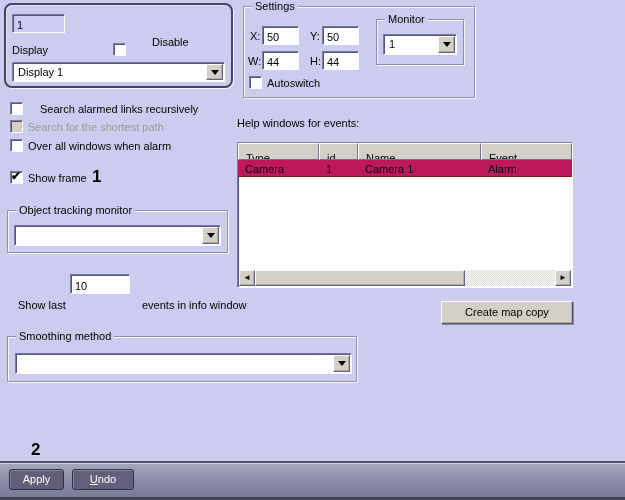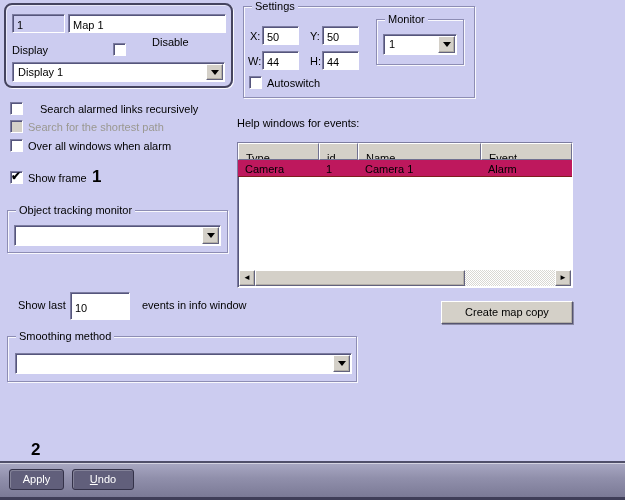--- a/index.html
+++ b/index.html
@@ -123,21 +123,20 @@
     line-height:17px; z-index:5; letter-spacing:-1px;
   }
 </style>
 </head>
 <body>
 
 <div id="canvas">
 
   <div id="main-group" class="abs">
     <input class="abs sunken field" style="left: 6px; top: 9px; width: 53px; height: 19px; background: rgb(204, 204, 240);" value="1">
-    <input class="abs sunken field" style="left: 62px; top: 9px; width: 158px; height: 19px;" value="Map 1">
     <span class="lbl" style="left:6px;top:39px;">Display</span>
     <span class="checkbox sunken" style="left:107px;top:38px;"></span>
     <span class="cb-label" style="left:126px;top:31px;padding-left:20px;">Disable</span>
     <div class="combo" style="left:6px;top:57px;width:213px;height:20px;">
       <div class="combo-face sunken">
         <span class="combo-text">Display 1</span>
       </div>
       <div class="combo-arrow raised">
           <span class="tri"></span>
         </div>
@@ -165,21 +164,21 @@
       <div class="combo-face sunken">
         <span class="combo-text"></span>
       </div>
       <div class="combo-arrow raised">
           <span class="tri"></span>
         </div>
     </div>
   </div>
 
   <span class="lbl" style="left:18px;top:299px;">Show last</span>
-  <input class="abs sunken field" style="left: 70px; top: 292px; width: 60px; height: 28px;" value="10">
+  <input class="abs sunken field" style="left: 70px; top: 274px; width: 60px; height: 20px;" value="10">
   <span class="lbl" style="left:142px;top:299px;">events in info window</span>
 
   <div class="group" style="left:7px;top:336px;width:350px;height:46px;">
     <span class="group-title">Smoothing method</span>
     <div class="combo" style="left:7px;top:16px;width:337px;height:21px;">
       <div class="combo-face sunken">
         <span class="combo-text"></span>
       </div>
       <div class="combo-arrow raised">
           <span class="tri"></span>

